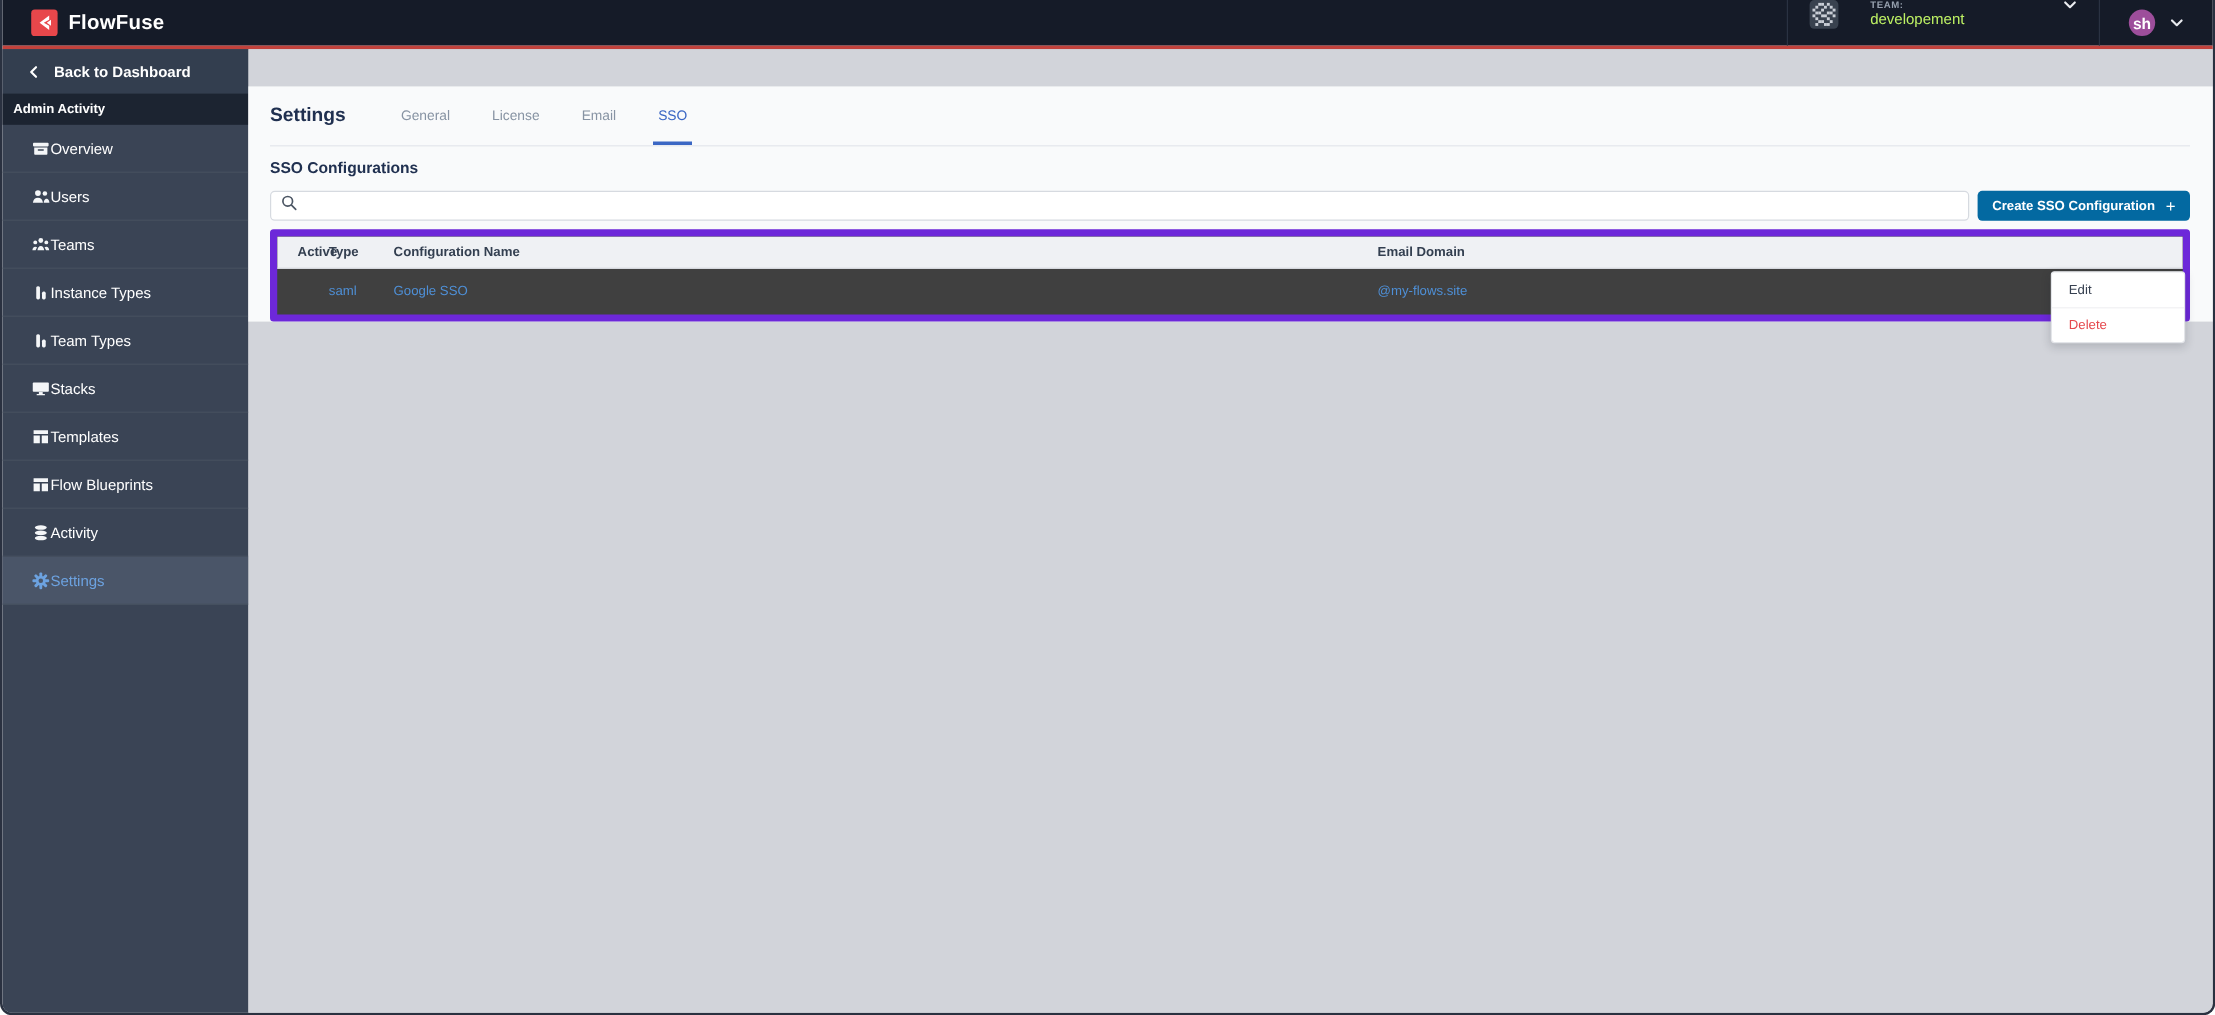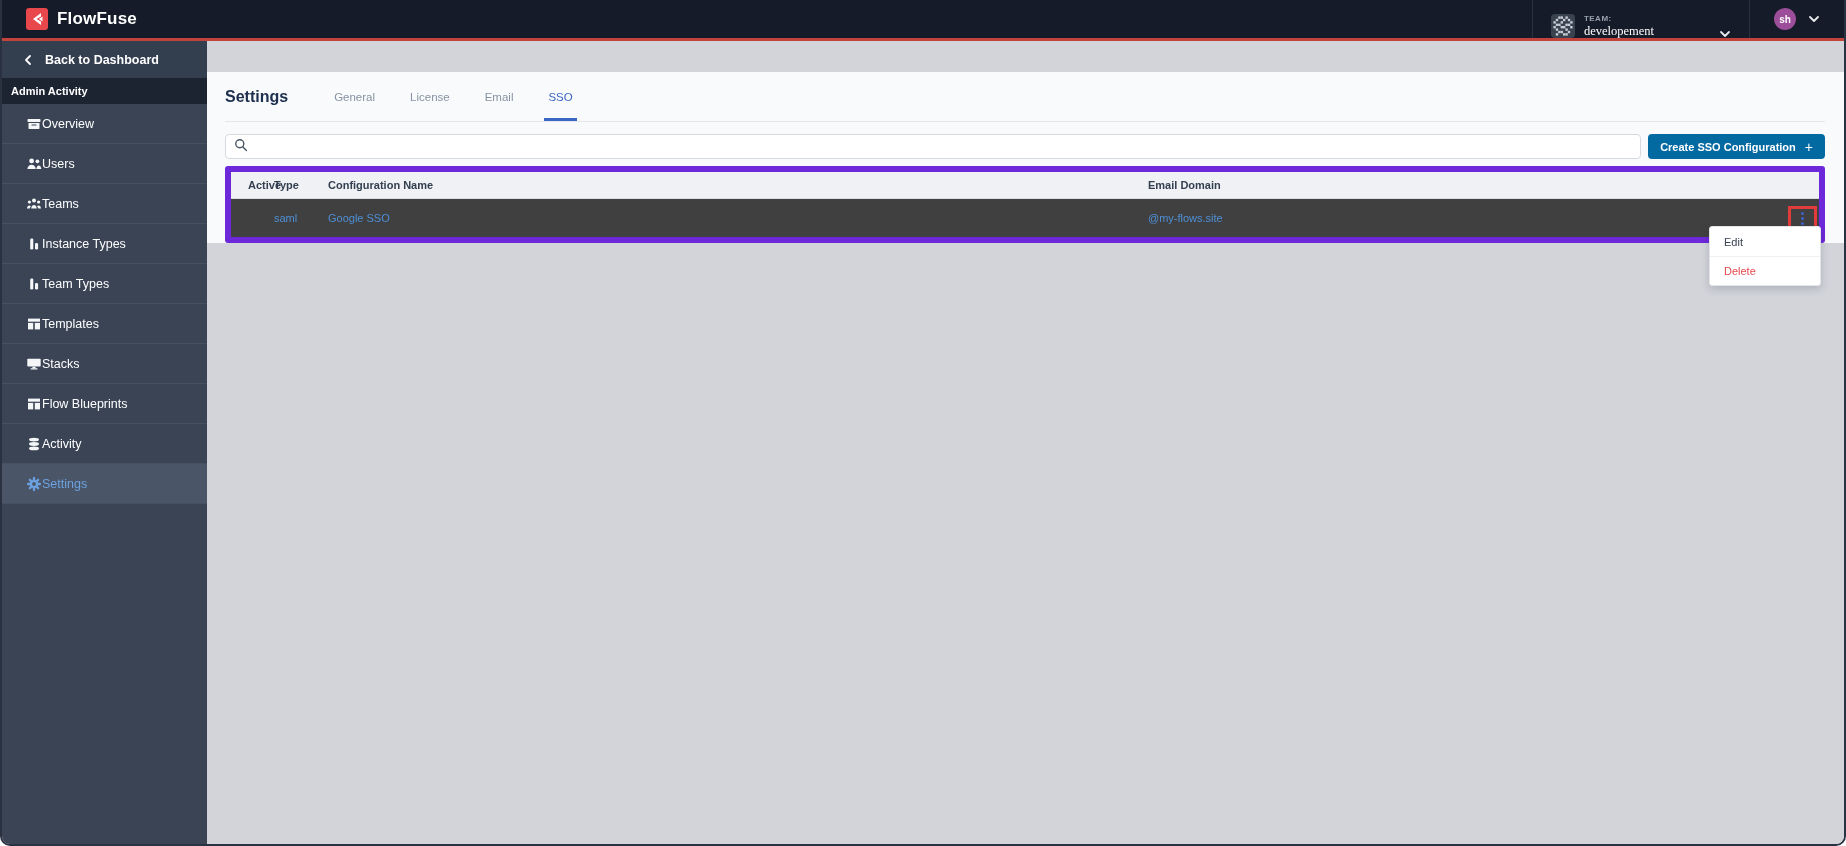--- a/index.html
+++ b/index.html
@@ -16,29 +16,29 @@
   .navbar {
     height:38px; background:#151B28; display:flex; align-items:center;
     padding:0 14px 0 24px; color:#fff;
   }
   .brand { display:flex; align-items:center; gap:9px; }
   .brand-mark { width:22px; height:22px; border-radius:3px; background:#E8474B;
     display:flex; align-items:center; justify-content:center; }
   .brand-name { font-size:17px; font-weight:700; letter-spacing:.2px; }
   .nav-right { margin-left:auto; display:flex; align-items:center; height:100%; }
   .nav-divider { width:1px; height:38px; background:#2A3242; }
-  .team-select { display:flex; align-items:flex-end; gap:9px; padding:0 18px; height:100%; cursor:pointer; }
+  .team-select { display:flex; align-items:flex-start; gap:26px; padding:0 18px; height:100%; cursor:pointer; }
   .team-avatar { width:24px; height:24px; border-radius:4px; overflow:hidden; background:#39424f; }
   .team-labels { display:flex; flex-direction:column; line-height:1.15; }
   .team-caption { font-size:8px; letter-spacing:.5px; color:#97A1AF; font-weight:700; }
-  .team-name { font-size:12.5px; color:#ffffff;font-family:Liberation Serif, serif; }
+  .team-name { font-size:12.5px; color:#bef264; }
   .team-select .chev { margin-left:56px; }
   .user-cluster { display:flex; align-items:center; gap:12px; padding:0 10px 0 24px; height:100%; cursor:pointer; }
   .avatar { width:22px; height:22px; border-radius:50%; background:#9D4E9B;
-    color:#fff; font-size:10px; font-weight:700; display:flex; align-items:center; justify-content:center; }
+    color:#fff; font-size:13px; font-weight:700; display:flex; align-items:center; justify-content:center; }
 
   .red-line { height:3px; background:#C2423C; }
 
   
   .body-wrap { display:flex; height:805px; }
 
   
   .sidebar { width:205px; background:#3A4455; color:#fff; flex-shrink:0; display:flex; flex-direction:column; }
   .back-row { height:37px; background:#333E4F; display:flex; align-items:center; gap:13px;
     padding-left:22px; font-size:12.5px; font-weight:600; cursor:pointer; }
@@ -231,36 +231,36 @@
           <svg viewBox="0 0 16 16">
               <rect x="4.2" y="2.5" width="3.1" height="11" rx="1.3"></rect>
               <rect x="9" y="7" width="3.1" height="6.5" rx="1.3"></rect>
             </svg>
         </span>
         <span>Team Types</span>
       </div>
       <div class="nav-item">
         <span class="ic">
           <svg viewBox="0 0 16 16">
+              <path d="M2 2.8h12c.4 0 .7.3.7.7v6.3c0 .4-.3.7-.7.7H2c-.4 0-.7-.3-.7-.7V3.5c0-.4.3-.7.7-.7z"></path>
+              <rect x="6.4" y="10.7" width="3.2" height="1.8"></rect>
+              <rect x="4.5" y="12.3" width="7" height="1.1" rx="0.5"></rect>
+            </svg>
+        </span>
+        <span>Stacks</span>
+      </div>
+      <div class="nav-item">
+        <span class="ic">
+          <svg viewBox="0 0 16 16">
               <path d="M2 2.6h12v3.1H2z"></path>
               <path d="M2 6.9h5.2v6.5H2z"></path>
               <path d="M8.8 6.9H14v6.5H8.8z"></path>
             </svg>
         </span>
         <span>Templates</span>
-      </div>
-      <div class="nav-item">
-        <span class="ic">
-          <svg viewBox="0 0 16 16">
-              <path d="M2 2.8h12c.4 0 .7.3.7.7v6.3c0 .4-.3.7-.7.7H2c-.4 0-.7-.3-.7-.7V3.5c0-.4.3-.7.7-.7z"></path>
-              <rect x="6.4" y="10.7" width="3.2" height="1.8"></rect>
-              <rect x="4.5" y="12.3" width="7" height="1.1" rx="0.5"></rect>
-            </svg>
-        </span>
-        <span>Stacks</span>
       </div>
       <div class="nav-item">
         <span class="ic">
           <svg viewBox="0 0 16 16">
               <path d="M2 2.6h12v3.1H2z"></path>
               <path d="M2 6.9h5.2v6.5H2z"></path>
               <path d="M8.8 6.9H14v6.5H8.8z"></path>
             </svg>
         </span>
         <span>Flow Blueprints</span>
@@ -296,20 +296,21 @@
       <div class="panel">
 
         <div class="tabs-row">
           <span class="page-title">Settings</span>
           <span class="tab">General</span>
           <span class="tab">License</span>
           <span class="tab">Email</span>
           <span class="tab active">SSO</span>
         </div>
 
+        <div class="section-title">SSO Configurations</div>
 
         <div class="toolbar">
           <div class="search-box">
             <span>
               <svg width="14" height="14" viewBox="0 0 16 16">
                   <circle cx="6.6" cy="6.6" r="4.6" fill="none" stroke="#4B5563" stroke-width="1.6"></circle>
                   <line x1="10.2" y1="10.2" x2="14.2" y2="14.2" stroke="#4B5563" stroke-width="1.6" stroke-linecap="round"></line>
                 </svg>
             </span>
             <input type="text" placeholder="" style="">

